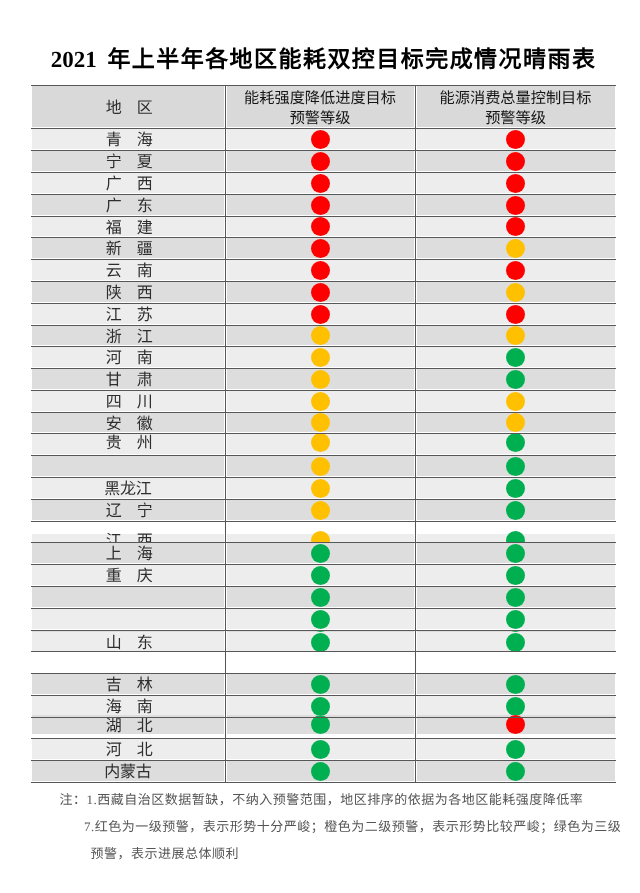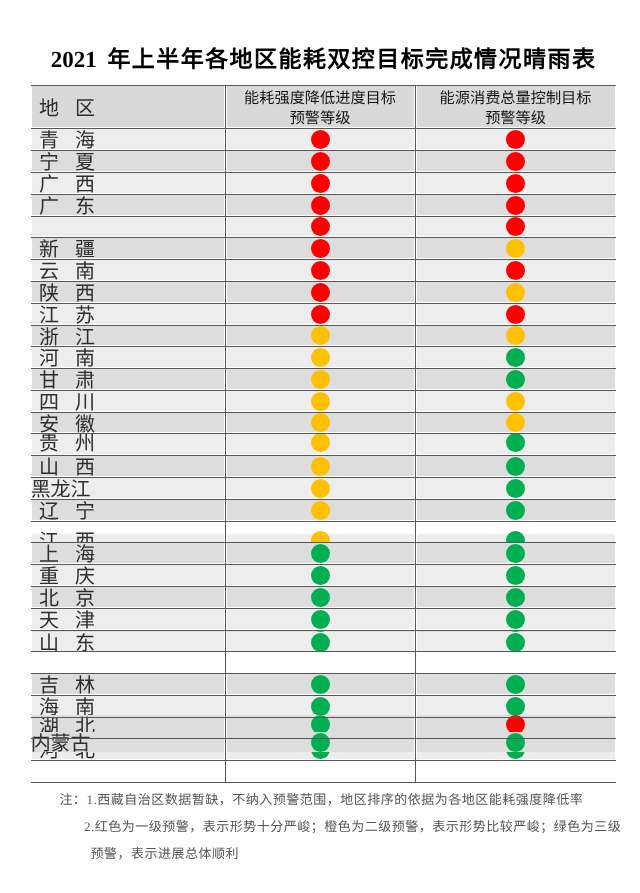--- a/index.html
+++ b/index.html
@@ -38,22 +38,22 @@
   .hline{position:absolute;left:0;width:585px;height:1px;background:#575757;}
 
   .cell-region{position:absolute;left:0;top:0;width:194px;height:100%;
     display:flex;align-items:center;justify-content:center;}
   .cell-c2{position:absolute;left:194px;top:0;width:190px;height:100%;
     display:flex;align-items:center;justify-content:center;}
   .cell-c3{position:absolute;left:384px;top:0;width:201px;height:100%;
     display:flex;align-items:center;justify-content:center;}
 
   .hdr .htext{font-size:15.2px;color:#151515;line-height:20.4px;text-align:center;position:relative;top:2.7px;}
-  .rname{font-size:20px;color:#2e2e2e;letter-spacing:5.5px;text-indent:8px;
-    line-height:1;white-space:nowrap;width:194px;position:relative;top:2.3px;}
+  .rname{font-size:16px;color:#2e2e2e;letter-spacing:5.5px;text-indent:8px;
+    line-height:1;white-space:nowrap;width:194px;text-align:center;position:relative;top:2.3px;}
   .rname.tight{letter-spacing:-0.2px;text-indent:-0.2px;}
   .hdrname{top:2.7px;}
   .dot{display:block;width:19px;height:19px;border-radius:50%;}
 
   .notes{position:absolute;left:0;top:786px;width:640px;font-size:13px;color:#555555;
     letter-spacing:.5px;}
   .note-line{line-height:27px;white-space:nowrap;}
   .n1{padding-left:59.5px;}
   .n2{padding-left:84px;}
   .n3{padding-left:90.5px;}
@@ -138,20 +138,23 @@
           <span class="dot" style="background: rgb(255, 0, 0);"></span>
         </div>
         <div class="cell-c3">
           <span class="dot" style="background: rgb(255, 0, 0);"></span>
         </div>
       </div>
       <div class="row odd" style="top: 131px; height: 21px;">
         <div class="fill f1" style="height: 19px;"></div>
         <div class="fill f2" style="height: 19px;"></div>
         <div class="fill f3" style="height: 19px;"></div>
+        <div class="cell-region">
+          <span class="rname">福 建</span>
+        </div>
         <div class="cell-c2">
           <span class="dot" style="background: rgb(255, 0, 0);"></span>
         </div>
         <div class="cell-c3">
           <span class="dot" style="background: rgb(255, 0, 0);"></span>
         </div>
       </div>
       <div class="row even" style="top: 152px; height: 22px;">
         <div class="fill f1" style="height: 20px;"></div>
         <div class="fill f2" style="height: 20px;"></div>
@@ -289,23 +292,20 @@
           <span class="dot" style="background: rgb(255, 192, 0);"></span>
         </div>
         <div class="cell-c3">
           <span class="dot" style="background: rgb(0, 176, 80);"></span>
         </div>
       </div>
       <div class="row even" style="top: 370px; height: 22px;">
         <div class="fill f1" style="height: 20px;"></div>
         <div class="fill f2" style="height: 20px;"></div>
         <div class="fill f3" style="height: 20px;"></div>
-        <div class="cell-region">
-          <span class="rname">山 西</span>
-        </div>
         <div class="cell-c2">
           <span class="dot" style="background: rgb(255, 192, 0);"></span>
         </div>
         <div class="cell-c3">
           <span class="dot" style="background: rgb(0, 176, 80);"></span>
         </div>
       </div>
       <div class="row odd" style="top: 392px; height: 22px;">
         <div class="fill f1" style="height: 20px;"></div>
         <div class="fill f2" style="height: 20px;"></div>
@@ -373,37 +373,31 @@
           <span class="dot" style="background: rgb(0, 176, 80);"></span>
         </div>
         <div class="cell-c3">
           <span class="dot" style="background: rgb(0, 176, 80);"></span>
         </div>
       </div>
       <div class="row even" style="top: 501px; height: 22px;">
         <div class="fill f1" style="height: 20px;"></div>
         <div class="fill f2" style="height: 20px;"></div>
         <div class="fill f3" style="height: 20px;"></div>
-        <div class="cell-region">
-          <span class="rname">北 京</span>
-        </div>
         <div class="cell-c2">
           <span class="dot" style="background: rgb(0, 176, 80);"></span>
         </div>
         <div class="cell-c3">
           <span class="dot" style="background: rgb(0, 176, 80);"></span>
         </div>
       </div>
       <div class="row odd" style="top: 523px; height: 22px;">
         <div class="fill f1" style="height: 20px;"></div>
         <div class="fill f2" style="height: 20px;"></div>
         <div class="fill f3" style="height: 20px;"></div>
-        <div class="cell-region">
-          <span class="rname">天 津</span>
-        </div>
         <div class="cell-c2">
           <span class="dot" style="background: rgb(0, 176, 80);"></span>
         </div>
         <div class="cell-c3">
           <span class="dot" style="background: rgb(0, 176, 80);"></span>
         </div>
       </div>
       <div class="row even" style="top: 545px; height: 21px;">
         <div class="fill f1" style="height: 19px;"></div>
         <div class="fill f2" style="height: 19px;"></div>
@@ -481,21 +475,21 @@
         <div class="cell-region">
           <span class="rname">河 北</span>
         </div>
         <div class="cell-c2">
           <span class="dot" style="background: rgb(0, 176, 80);"></span>
         </div>
         <div class="cell-c3">
           <span class="dot" style="background: rgb(0, 176, 80);"></span>
         </div>
       </div>
-      <div class="row even" style="top: 646px; height: 22px;">
+      <div class="row even" style="top: 675px; height: 22px;">
         <div class="fill f1" style="height: 20px;"></div>
         <div class="fill f2" style="height: 20px;"></div>
         <div class="fill f3" style="height: 20px;"></div>
         <div class="cell-region">
           <span class="rname tight">内蒙古</span>
         </div>
         <div class="cell-c2">
           <span class="dot" style="background: rgb(0, 176, 80);"></span>
         </div>
         <div class="cell-c3">
@@ -533,16 +527,16 @@
       <div class="hline" style="top: 588px;"></div>
       <div class="hline" style="top: 610px;"></div>
       <div class="hline" style="top: 632px;"></div>
       <div class="hline" style="top: 653px;"></div>
       <div class="hline" style="top: 675px;"></div>
       <div class="hline" style="top: 697px;"></div>
     </div>
 
   <div class="notes">
     <div class="note-line n1">注：1.西藏自治区数据暂缺，不纳入预警范围，地区排序的依据为各地区能耗强度降低率</div>
-    <div class="note-line n2">2.红色为一级预警，表示形势十分严峻；橙色为二级预警，表示形势比较严峻；绿色为三级</div>
+    <div class="note-line n2">7.红色为一级预警，表示形势十分严峻；橙色为二级预警，表示形势比较严峻；绿色为三级</div>
     <div class="note-line n3">预警，表示进展总体顺利</div>
   </div>
 </div>
 
 </body></html>

